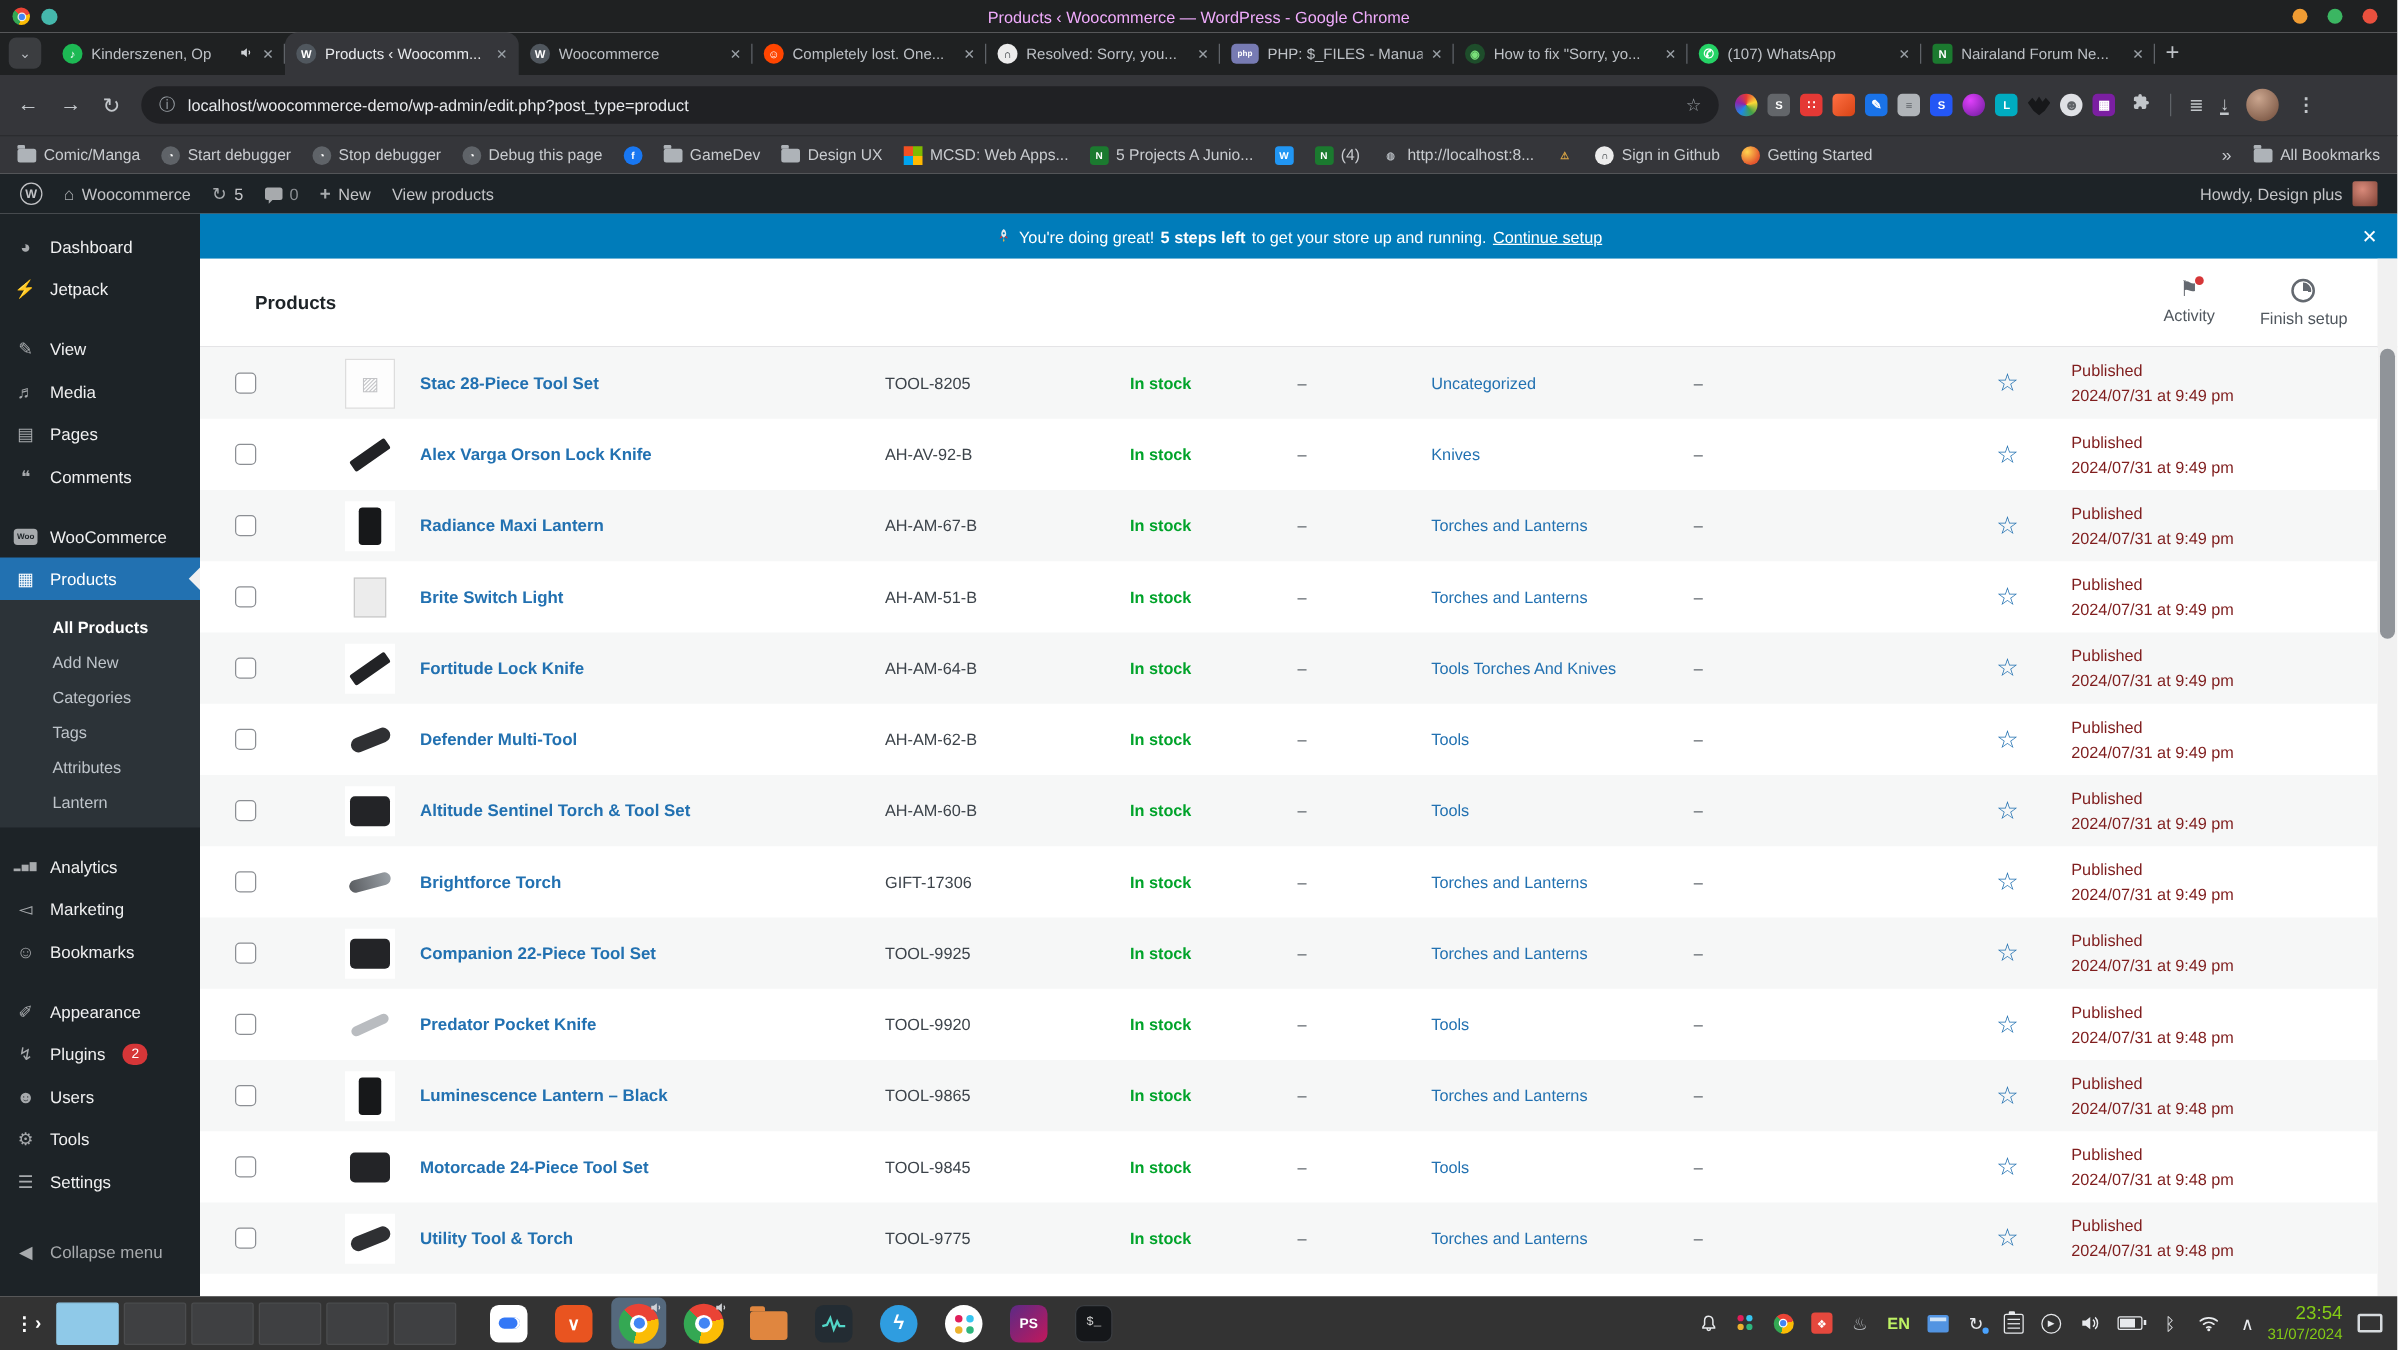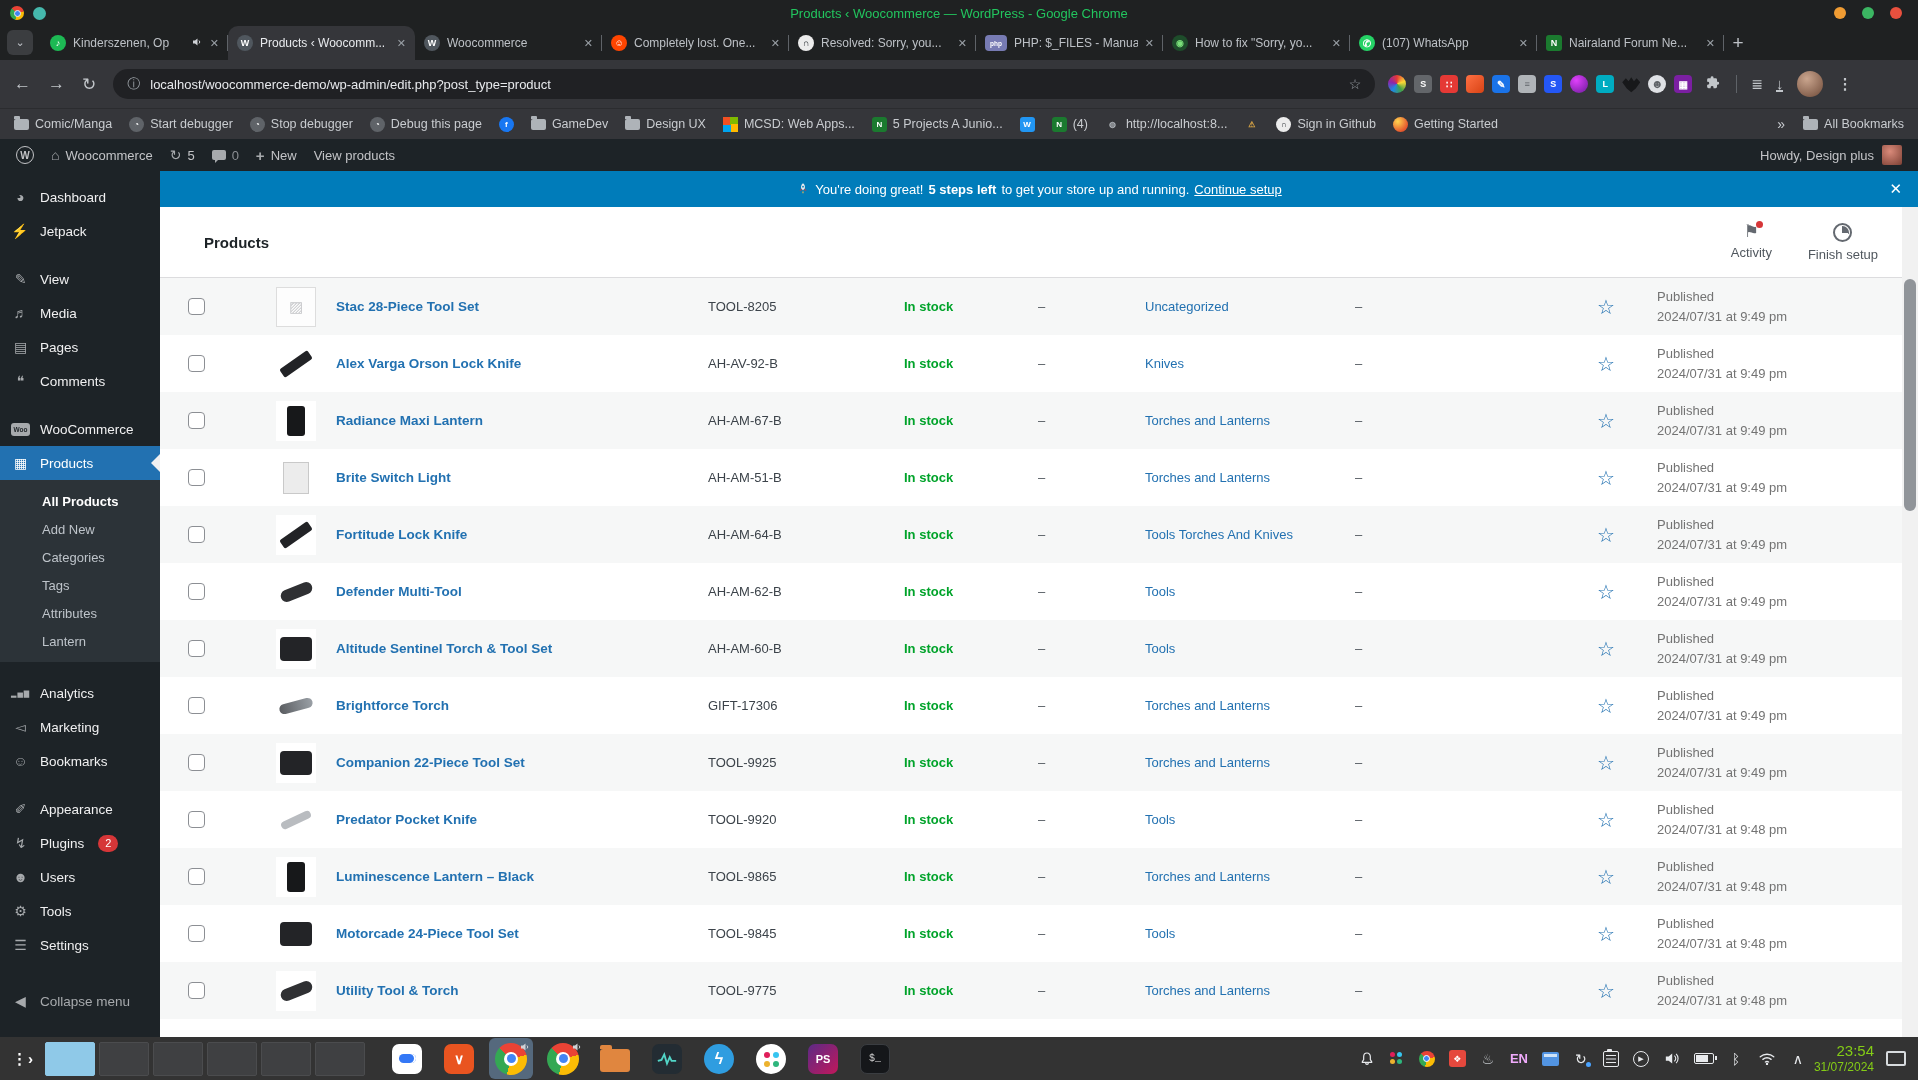--- a/index.html
+++ b/index.html
@@ -1,20 +1,20 @@
 <!DOCTYPE html>
 <html><head>
 <meta charset="utf-8">
 <style>
 *{margin:0;padding:0;box-sizing:border-box}
 html,body{width:1918px;height:1080px}
 body{font-family:"Liberation Sans",sans-serif;background:#fff;position:relative;overflow:hidden}
 i,em{font-style:normal}
 
-#titlebar{position:absolute;left:0;top:0;width:100%;height:26px;background:#1f2122;display:flex;align-items:center;justify-content:center;color:#22c55e;font-size:13px}
+#titlebar{position:absolute;left:0;top:0;width:100%;height:26px;background:#1f2122;display:flex;align-items:center;justify-content:center;color:#f0abfc;font-size:13px}
 .tb-left{position:absolute;left:10px;top:6px;display:flex;gap:9px;align-items:center}
 .mini-chrome{width:14px;height:14px;border-radius:50%;background:conic-gradient(from -45deg,#ea4335 0 120deg,#fbbc05 120deg 240deg,#34a853 240deg);position:relative}
 .mini-chrome::after{content:'';position:absolute;inset:3.5px;background:#4285f4;border-radius:50%;border:1.5px solid #eee}
 .teal-dot{width:13px;height:13px;border-radius:50%;background:#45b8ac}
 .tb-controls{position:absolute;right:16px;top:7px;display:flex;gap:16px}
 .tb-controls i{width:12px;height:12px;border-radius:50%;display:block}
 
 #tabstrip{position:absolute;left:0;top:26px;width:100%;height:34px;background:#1f2122;display:flex;align-items:flex-end;padding-left:7px}
 .tab-search{width:26px;height:25px;margin-bottom:5px;border-radius:6px;background:#3b3d40;color:#bdc1c6;display:flex;align-items:center;justify-content:center;font-size:11px;margin-right:8px;flex:none}
 .tab{width:187px;height:34px;display:flex;align-items:center;gap:7px;padding:0 9px;color:#bdc1c6;font-size:12px;position:relative;flex:none}
@@ -128,21 +128,21 @@
 .t-light::after{width:24px;height:30px;background:#ececec;border:1px solid #c9c9c9}
 .t-multitool::after{width:33px;height:12px;background:#2f3033;transform:rotate(-22deg);border-radius:6px}
 .t-toolset::after{width:32px;height:24px;background:#232427;border-radius:4px}
 .t-torch::after{width:34px;height:10px;background:linear-gradient(90deg,#5a5d61,#9aa0a6);transform:rotate(-15deg);border-radius:5px}
 .t-pocketknife::after{width:32px;height:8px;background:#b9bcc0;transform:rotate(-25deg);border-radius:4px}
 .pname{color:#2271b1;font-weight:bold;font-size:13.5px}
 .stock{color:#00a32a;font-weight:bold}
 .pdash{color:#50575e}
 .pcat{color:#2271b1}
 .pstar{color:#2271b1;font-size:20px;line-height:1}
-.pdate{line-height:1.5;color:#737373}
+.pdate{line-height:1.5;color:#7f1d1d}
 
 #pagescroll{position:absolute;right:0;top:207px;width:16px;bottom:43px;background:#f1f1f1}
 #pagescroll .sthumb{position:absolute;left:2px;right:2px;top:72px;height:232px;background:#909499;border-radius:7px}
 
 #taskbar{position:absolute;left:0;bottom:0;width:100%;height:43px;background:#333333;display:flex;align-items:center;padding:0 12px;color:#e8eaed}
 .tb-menu{display:flex;align-items:center;margin-right:12px;color:#fff;font-weight:bold;font-size:15px;gap:1px}
 #workspaces{display:flex;gap:4px;margin-right:20px}
 .ws{width:50px;height:34px;background:#3f4042;border:1px solid #4b4c4e;border-radius:2px}
 .ws.active{background:#8fc9e8;border-color:#8fc9e8}
 #apps{display:flex;gap:8px;align-items:center}
@@ -163,21 +163,21 @@
 .ic-slack::after{content:'';position:absolute;left:8px;top:8px;width:6px;height:6px;border-radius:50%;background:#e01e5a;box-shadow:9px 0 0 #36c5f0,0 9px 0 #ecb22e,9px 9px 0 #2eb67d}
 .ic-ps{width:30px;height:30px;border-radius:7px;background:linear-gradient(135deg,#5b2a86,#c2185b);color:#fff;display:flex;align-items:center;justify-content:center;font-size:11px;font-weight:bold}
 .ic-terminal{width:30px;height:30px;border-radius:7px;background:#15171a;border:1px solid #3a3d41;color:#d4d4d4;display:flex;align-items:center;justify-content:center;font-size:10px;font-family:"Liberation Mono",monospace}
 #tray{margin-left:auto;display:flex;align-items:center;gap:14px}
 .ti{display:flex;align-items:center;justify-content:center;min-width:16px;color:#e8eaed;font-size:14px;position:relative}
 .ti-slack{width:15px;height:15px;position:relative}
 .ti-slack::after{content:'';position:absolute;left:1px;top:1px;width:5px;height:5px;border-radius:50%;background:#e01e5a;box-shadow:7px 0 0 #36c5f0,0 7px 0 #ecb22e,7px 7px 0 #2eb67d}
 .ti-chrome{width:16px;height:16px;border-radius:50%;background:conic-gradient(from -45deg,#ea4335 0 120deg,#fbbc05 120deg 240deg,#34a853 240deg);position:relative}
 .ti-chrome::after{content:'';position:absolute;inset:4.5px;background:#4285f4;border-radius:50%;border:1.5px solid #fff}
 .ti-red{width:17px;height:17px;background:#e5483d;border-radius:3px;color:#fff;font-size:9px;display:flex;align-items:center;justify-content:center}
-.ti-lang{font-size:13px;font-weight:bold;color:#f0abfc}
+.ti-lang{font-size:13px;font-weight:bold;color:#bef264}
 .ti-window{width:17px;height:14px;background:#5294e2;border-radius:2px;position:relative}
 .ti-window::before{content:'';position:absolute;top:2px;left:2px;right:2px;height:3px;background:#cfe3f7}
 .ti-sync{font-size:14px}
 .ti-sync::after{content:'';position:absolute;right:-2px;bottom:0;width:5px;height:5px;border-radius:50%;background:#4aa3ff}
 .ti-clip{width:13px;height:16px;border:1.5px solid #e8eaed;border-radius:2px;position:relative}
 .ti-clip::before{content:'';position:absolute;top:-3px;left:3px;width:5px;height:3px;background:#e8eaed;border-radius:1px}
 .ti-clip::after{content:'';position:absolute;top:3px;left:2px;right:2px;height:1.5px;background:#e8eaed;box-shadow:0 3.5px 0 #e8eaed,0 7px 0 #e8eaed}
 .ti-play{width:16px;height:16px;border:1.5px solid #e8eaed;border-radius:50%;font-size:7px;display:flex;align-items:center;justify-content:center}
 .ti-batt{width:20px;height:11px;border:1.5px solid #e8eaed;border-radius:2px;position:relative}
 .ti-batt::before{content:'';position:absolute;right:-4px;top:2px;width:2px;height:4px;background:#e8eaed}

